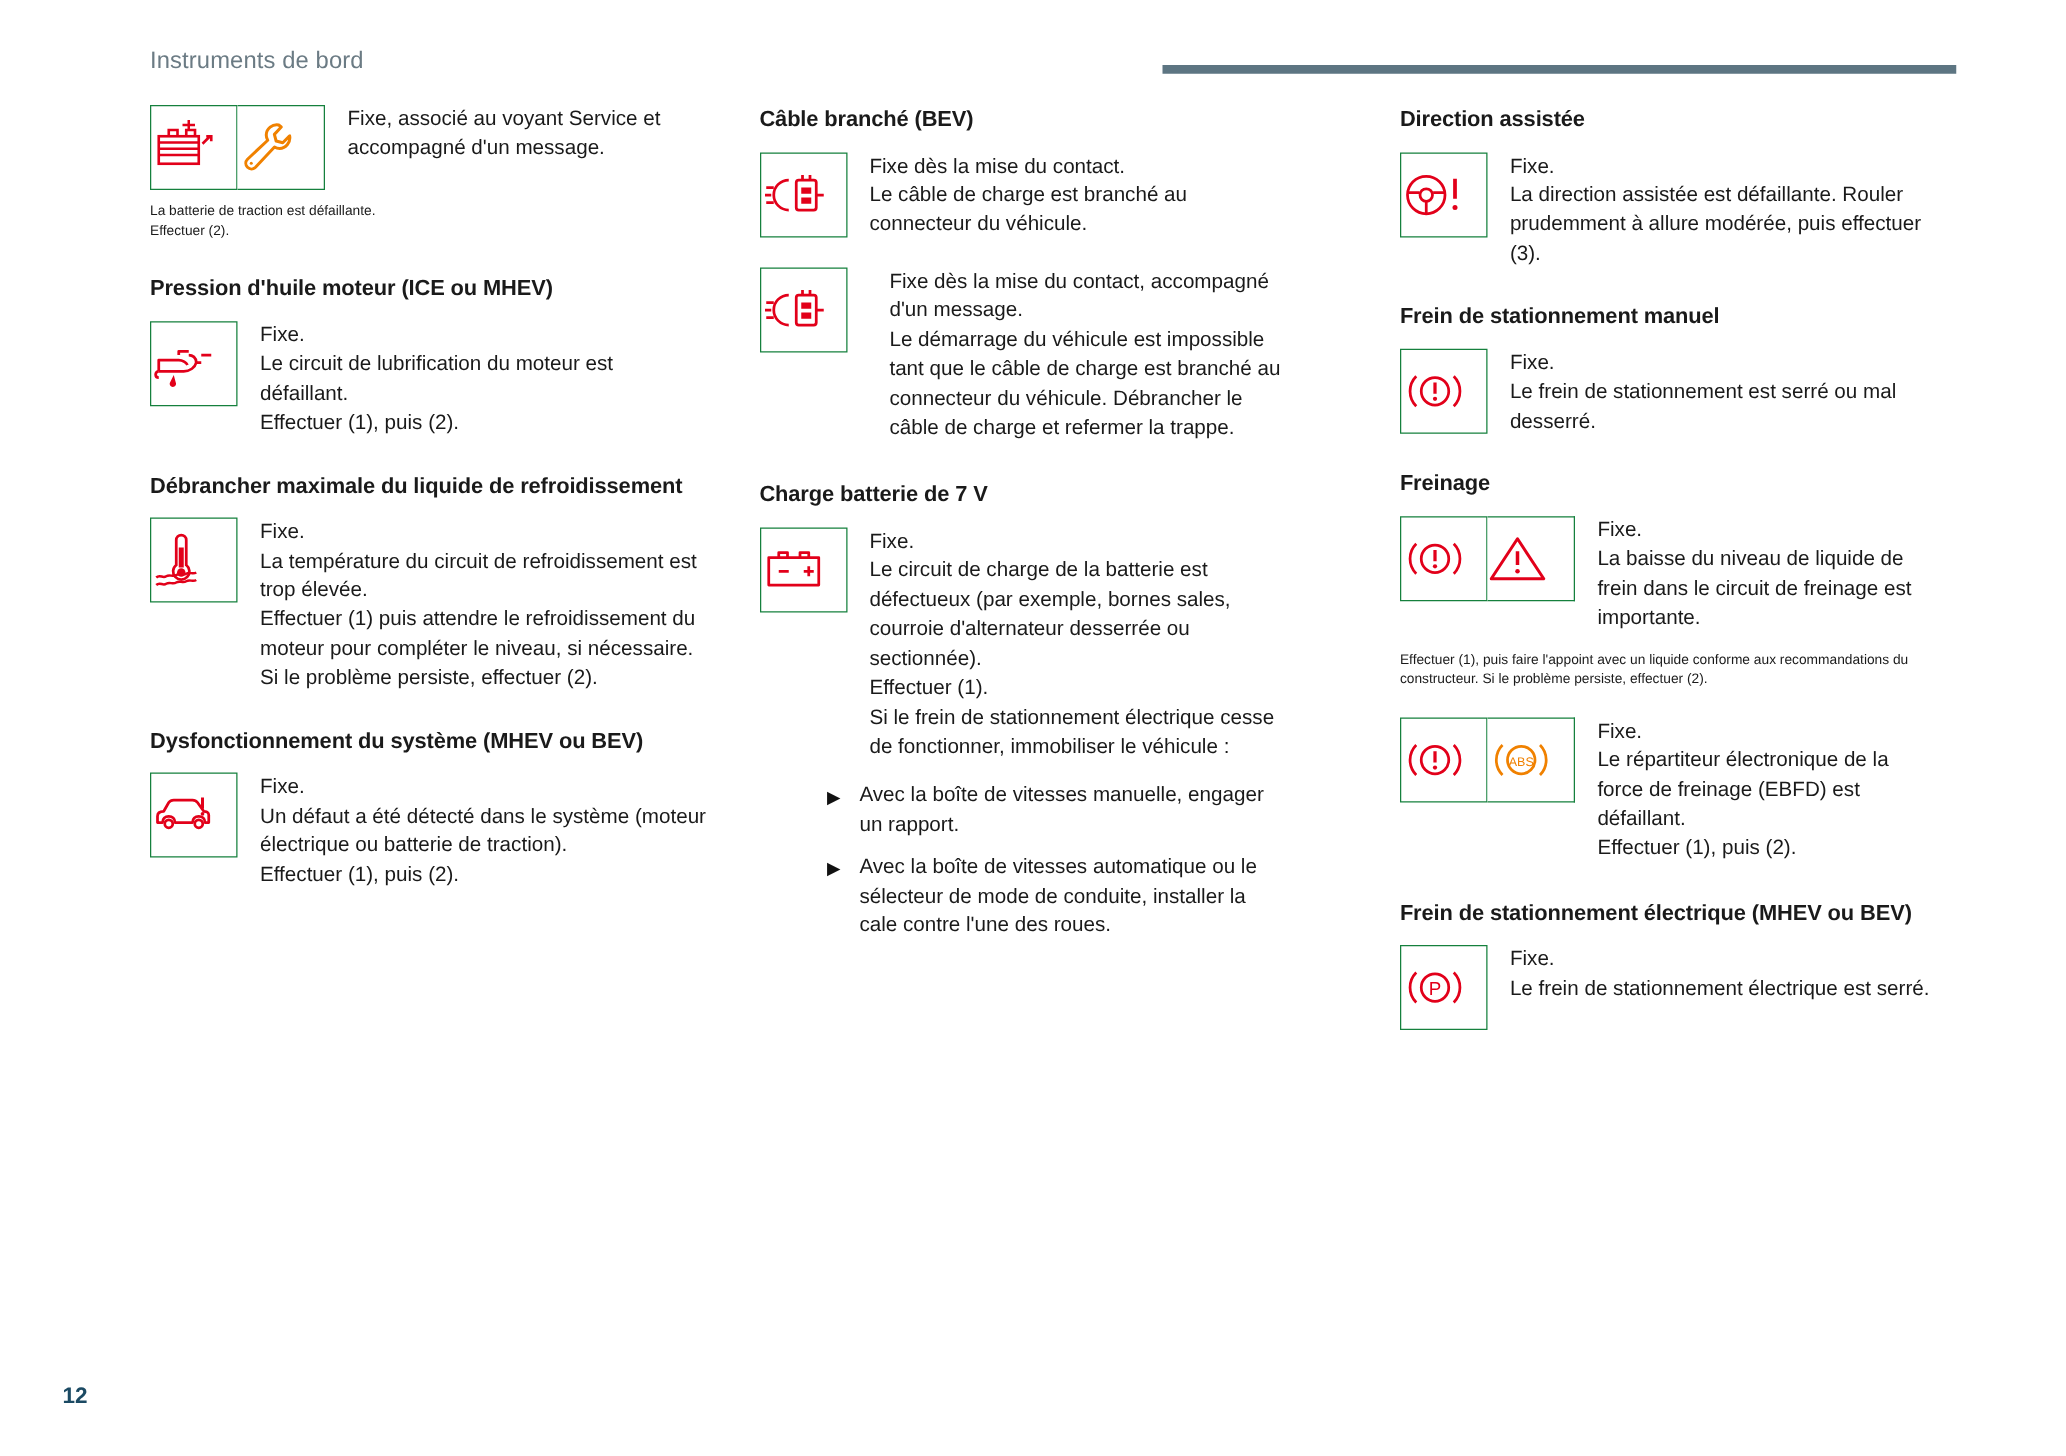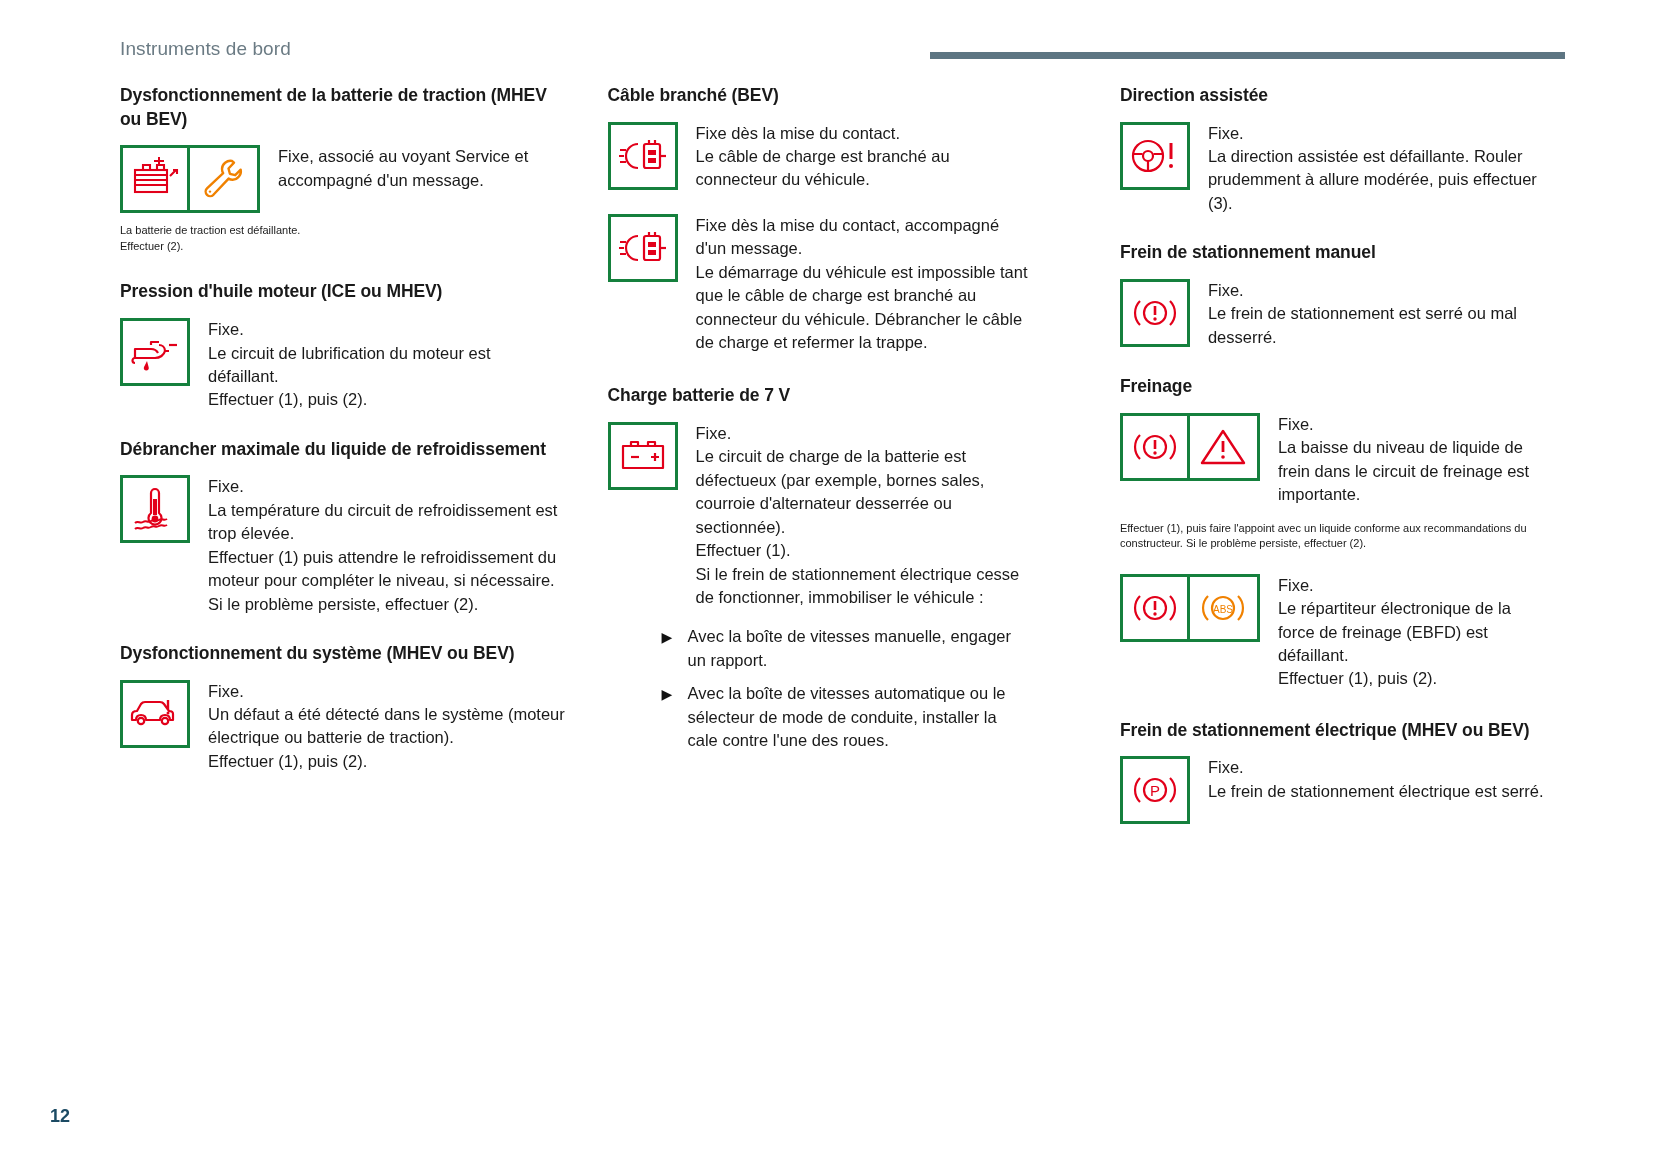--- a/index.html
+++ b/index.html
@@ -40,22 +40,22 @@
   h2.sec {
     font-size:17.5px; font-weight:bold; line-height:1.35;
     margin:0 0 14px 0; letter-spacing:-.1px;
   }
   h2.sec.gap { margin-top:26px; }
 
   
   .block { display:flex; align-items:flex-start; margin:0 0 6px 0; }
   .block .icons { flex:0 0 auto; display:flex; gap:0px; }
   .icon-box {
-    width:70px; height:68px; border:3px solid #15803d; background:#fff;
-    display:flex; align-items:center; justify-content:center;
+    width:70px; height:68px; border:1px solid #15803d; background:#fff;
+    display:flex; align-items:center; 
   }
   .icon-pair { display:flex; }
   .icon-pair .icon-box + .icon-box { border-left:none; }
   .block .txt {
     padding-left:18px; font-size:16.5px; line-height:1.42;
   }
   p.para { font-size:11px; line-height:1.42; margin:10px 0 0 0; }
   p.para.after { margin-top:14px; }
   .indent-list { margin:16px 0 0 0; padding:0; list-style:none; }
   .indent-list li {
@@ -80,21 +80,20 @@
 
   <div class="header">
     <div class="header-title">Instruments de bord</div>
     <div class="header-rule"></div>
   </div>
 
   <div class="cols">
 
     <div class="col c1">
 
-      <h2 class="sec">Dysfonctionnement de la batterie de traction (MHEV ou BEV)</h2>
       <div class="block">
         <div class="icons icon-pair">
           <div class="icon-box">
             <svg width="52" height="46" viewBox="0 0 52 46">
               <g fill="none" stroke="#e2001a" stroke-width="2.1">
                 <rect x="6" y="14" width="32" height="22"></rect>
                 <path d="M6 19h32M6 24h32M6 29h32"></path>
                 <path d="M14 14V9h7v5M28 14V9h7v5"></path>
                 <path d="M25 5h10M30 1v8" stroke-width="2"></path>
                 <path d="M41 20l6-6M44 14h4v4"></path>
@@ -195,21 +194,21 @@
                 <rect x="32" y="14" width="8" height="5" fill="#e2001a" stroke="none"></rect>
                 <rect x="32" y="22" width="8" height="5" fill="#e2001a" stroke="none"></rect>
               </g>
             </svg>
           </div>
         </div>
         <div class="txt" style="white-space:pre-line;">Fixe dès la mise du contact.
 Le câble de charge est branché au connecteur du véhicule.</div>
       </div>
 
-      <div class="block" style="margin-top:22px;">
+      <div class="block" style="margin-top:22px;gap:16px;">
         <div class="icons">
           <div class="icon-box">
             <svg width="54" height="40" viewBox="0 0 54 40">
               <g fill="none" stroke="#e2001a" stroke-width="2.2" stroke-linejoin="round">
                 <path d="M22 8a12 12 0 100 24"></path>
                 <path d="M10 14h-6M8 20h-5M10 26h-6"></path>
                 <rect x="28" y="8" width="16" height="24" rx="2"></rect>
                 <path d="M33 4v4M39 4v4"></path>
                 <path d="M44 20h6"></path>
                 <rect x="32" y="14" width="8" height="5" fill="#e2001a" stroke="none"></rect>

